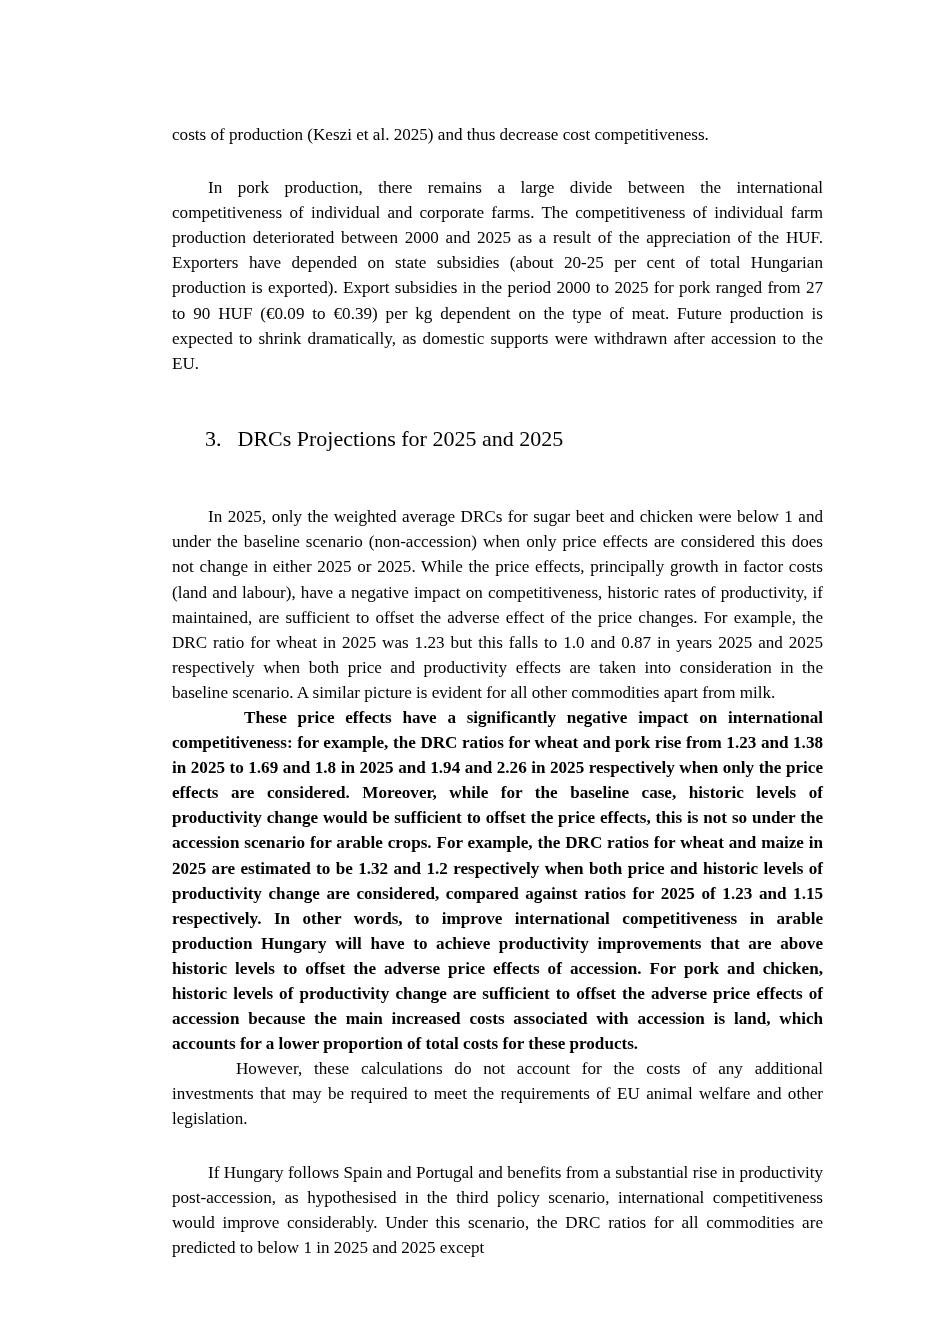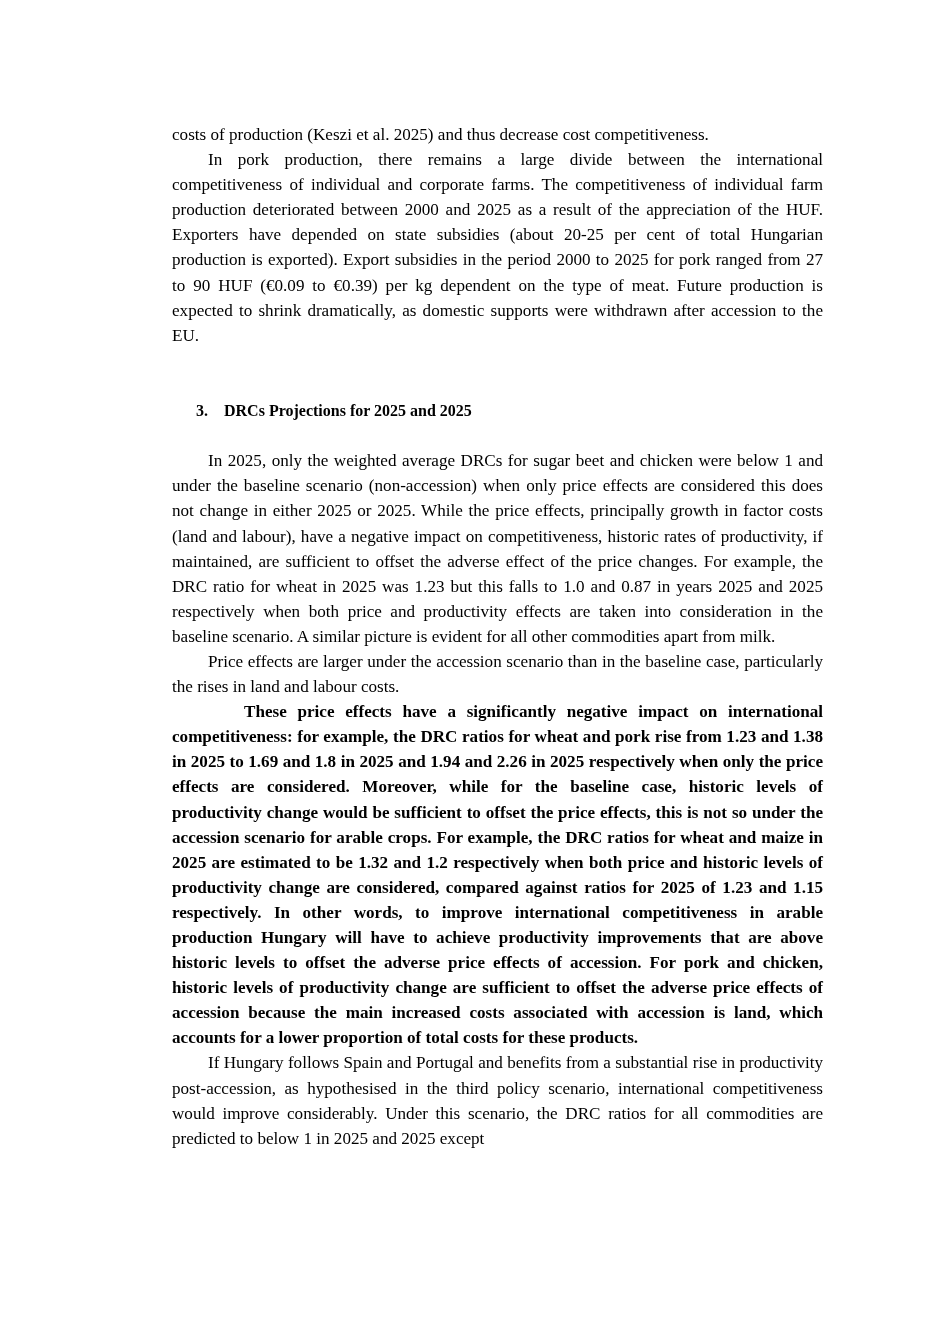--- a/index.html
+++ b/index.html
@@ -39,39 +39,39 @@
     font-size: 17.1px;
     line-height: 25.1px;
     text-align: justify;
     text-justify: inter-word;
     hyphens: none;
     word-spacing: 0px;
   }
 
   
   p.indent-0  { text-indent: 0px; }
-  p.indent-sm { text-indent: 36px; }
+  p.indent-sm { text-indent: 36px; margin-top: 28px; }
   p.indent-md { text-indent: 64px; }
   p.indent-lg { text-indent: 72px; font-weight: bold; }
 
   
   p.para:last-line { text-align: left; }
 
   .blank-line {
     height: 25.1px;
     line-height: 25.1px;
     font-size: 17.1px;
   }
 
   h3.section-heading {
     margin: 0;
     padding: 0;
-    font-size: 16px;
+    font-size: 22px;
     line-height: 25.1px;
-    font-weight: bold;
+    font-weight: normal;
     text-align: left;
     text-indent: 36px;
     white-space: pre;
   }
   h3.section-heading .num {
     display: inline;
   }
   h3.section-heading .gap {
     display: inline-block;
     width: 16px;
@@ -88,21 +88,21 @@
     <p class="para indent-sm">In pork production, there remains a large divide between the international competitiveness of individual and corporate farms. The competitiveness of individual farm production deteriorated between 2000 and 2025 as a result of the appreciation of the HUF. Exporters have depended on state subsidies (about 20-25 per cent of total Hungarian production is exported). Export subsidies in the period 2000 to 2025 for pork ranged from 27 to 90 HUF (€0.09 to €0.39) per kg dependent on the type of meat. Future production is expected to shrink dramatically, as domestic supports were withdrawn after accession to the EU.</p>
 
     <div class="blank-line">&nbsp;</div>
 
     <h3 class="section-heading">
       <span class="num">3.</span><span class="gap"></span><span>DRCs Projections for 2025 and 2025</span>
     </h3>
 
     <p class="para indent-sm">In 2025, only the weighted average DRCs for sugar beet and chicken were below 1 and under the baseline scenario (non-accession) when only price effects are considered this does not change in either 2025 or 2025. While the price effects, principally growth in factor costs (land and labour), have a negative impact on competitiveness, historic rates of productivity, if maintained, are sufficient to offset the adverse effect of the price changes. For example, the DRC ratio for wheat in 2025 was 1.23 but this falls to 1.0 and 0.87 in years 2025 and 2025 respectively when both price and productivity effects are taken into consideration in the baseline scenario. A similar picture is evident for all other commodities apart from milk.</p>
 
-    <p class="para indent-sm">Price effects are larger under the accession scenario than in the baseline case, particularly the rises in land and labour costs.</p>
 
     <p class="para indent-lg">These price effects have a significantly negative impact on international competitiveness: for example, the DRC ratios for wheat and pork rise from 1.23 and 1.38 in 2025 to 1.69 and 1.8 in 2025 and 1.94 and 2.26 in 2025 respectively when only the price effects are considered. Moreover, while for the baseline case, historic levels of productivity change would be sufficient to offset the price effects, this is not so under the accession scenario for arable crops. For example, the DRC ratios for wheat and maize in 2025 are estimated to be 1.32 and 1.2 respectively when both price and historic levels of productivity change are considered, compared against ratios for 2025 of 1.23 and 1.15 respectively. In other words, to improve international competitiveness in arable production Hungary will have to achieve productivity improvements that are above historic levels to offset the adverse price effects of accession. For pork and chicken, historic levels of productivity change are sufficient to offset the adverse price effects of accession because the main increased costs associated with accession is land, which accounts for a lower proportion of total costs for these products.</p>
 
+    <p class="para indent-md">However, these calculations do not account for the costs of any additional investments that may be required to meet the requirements of EU animal welfare and other legislation.</p>
 
     <p class="para indent-sm">If Hungary follows Spain and Portugal and benefits from a substantial rise in productivity post-accession, as hypothesised in the third policy scenario, international competitiveness would improve considerably. Under this scenario, the DRC ratios for all commodities are predicted to below 1 in 2025 and 2025 except</p>
 
   </div>
 </div>
 
 </body></html>

